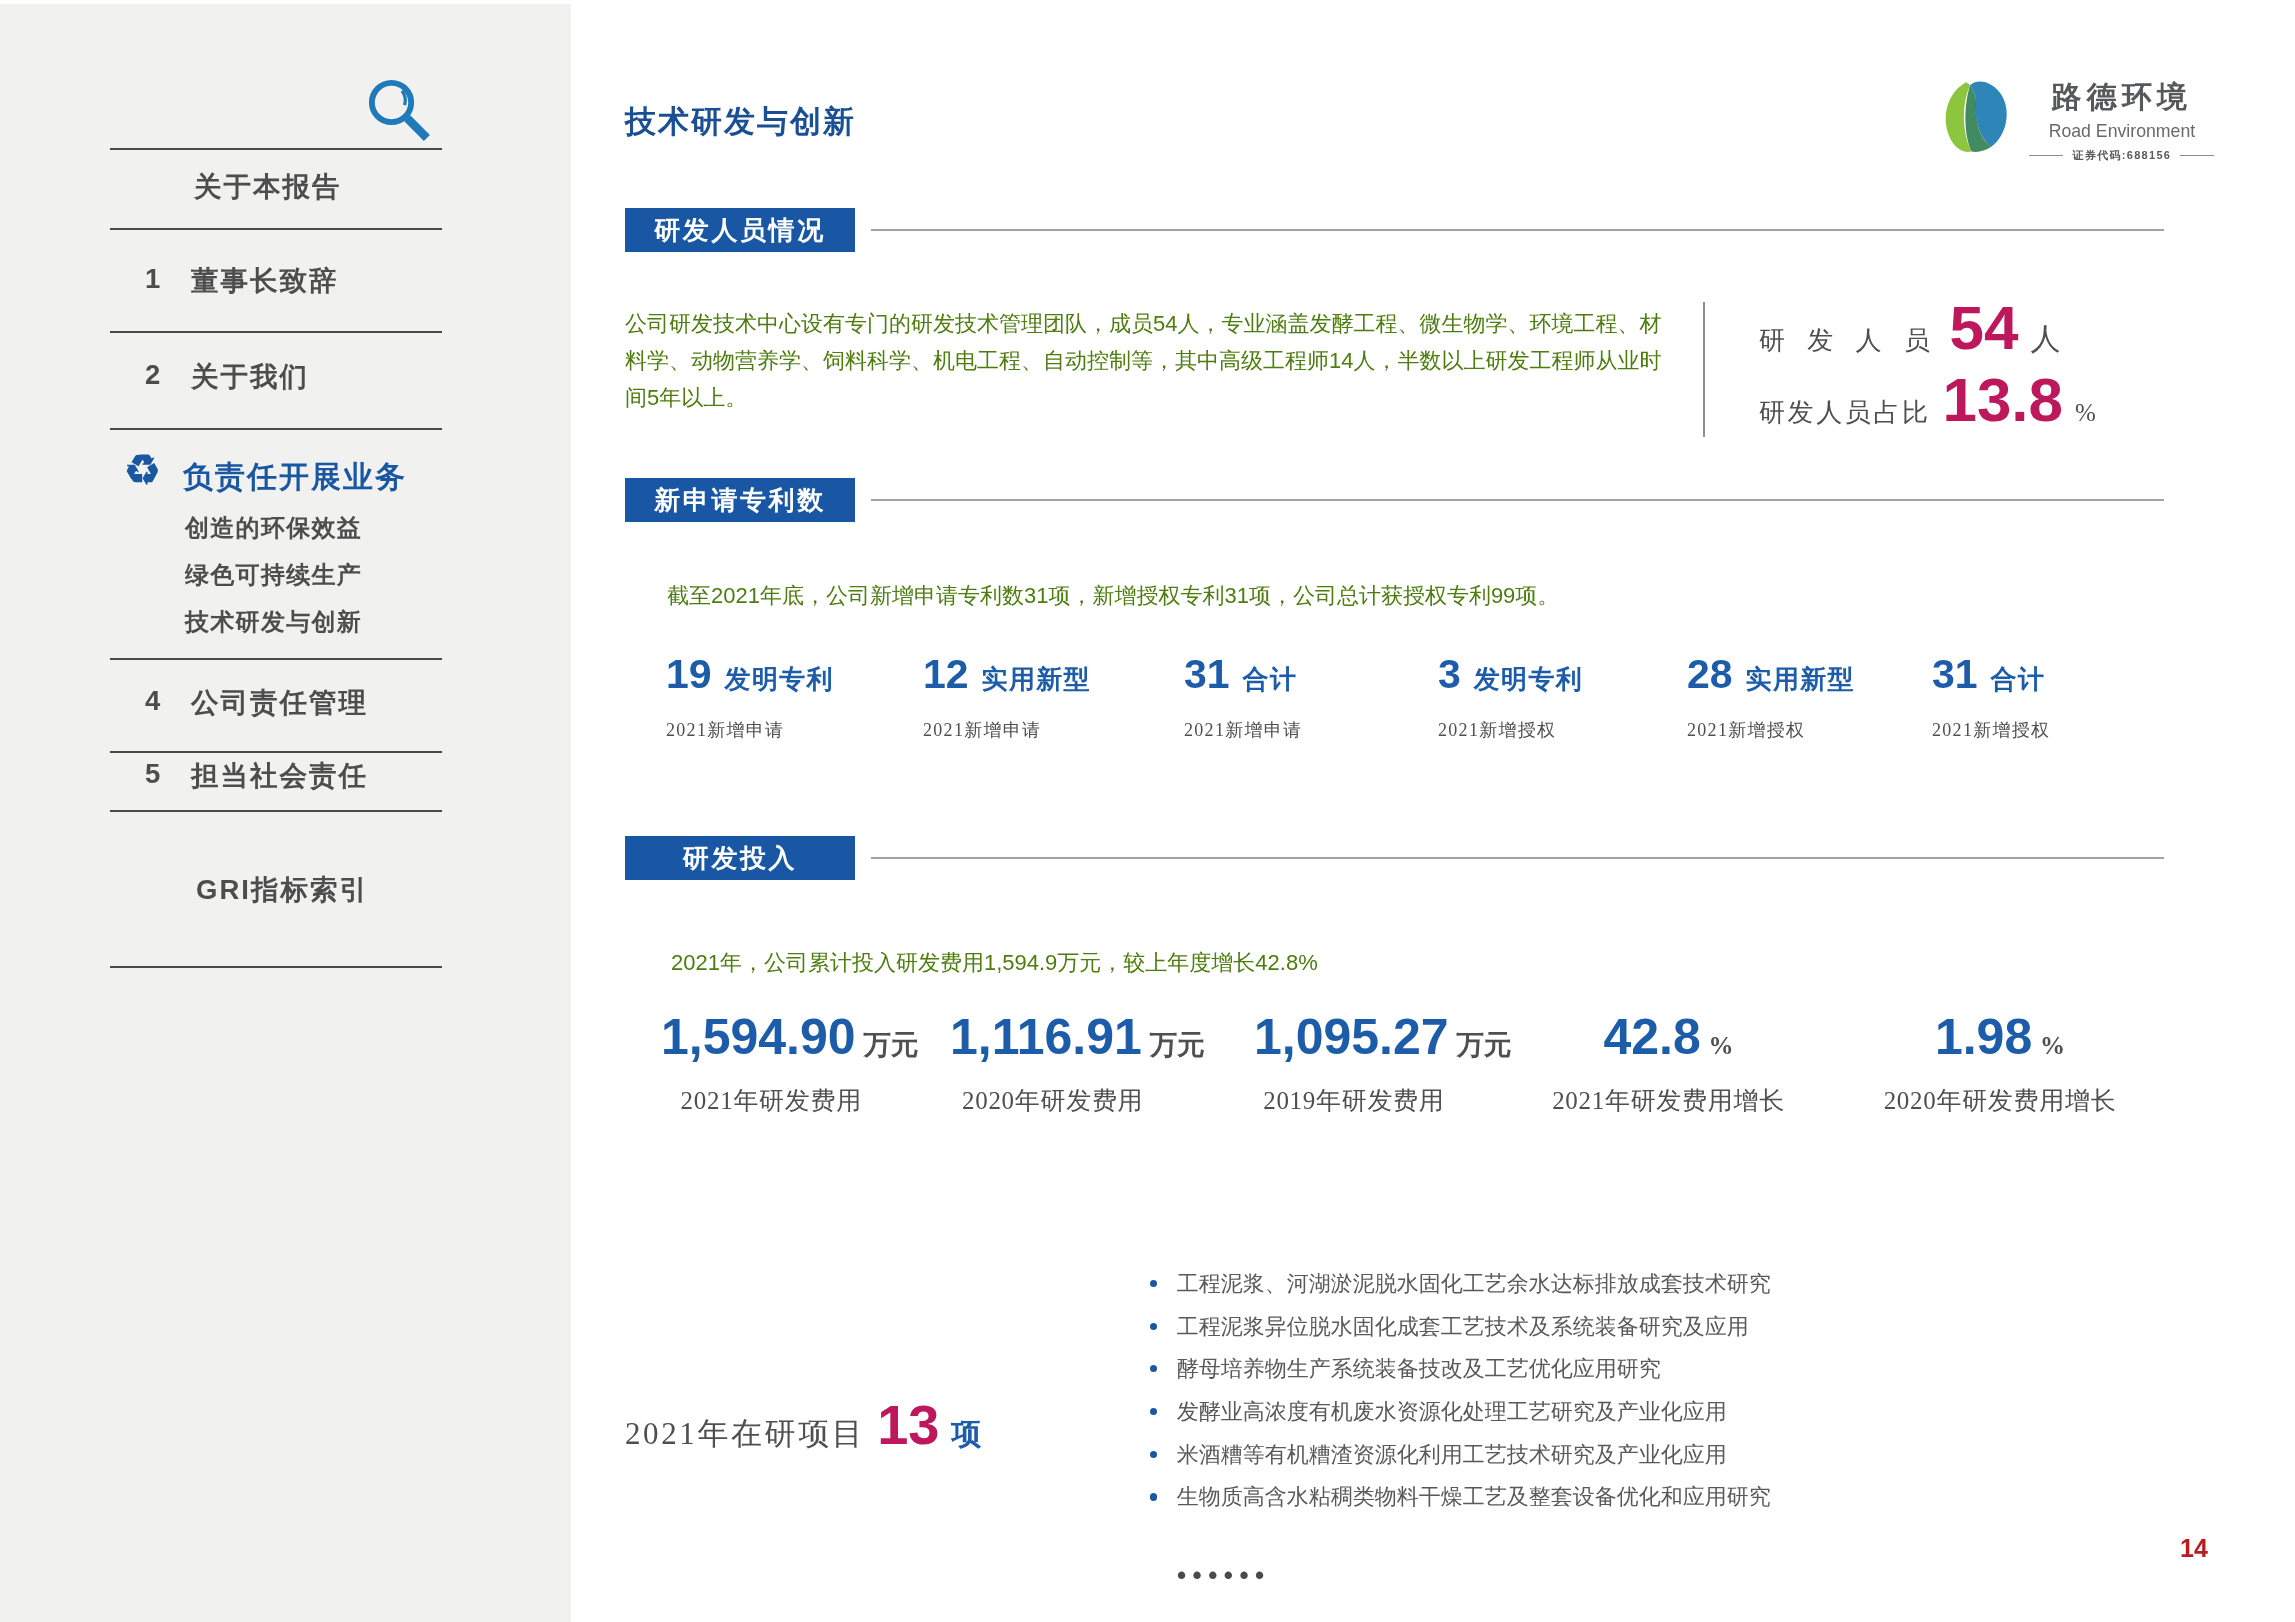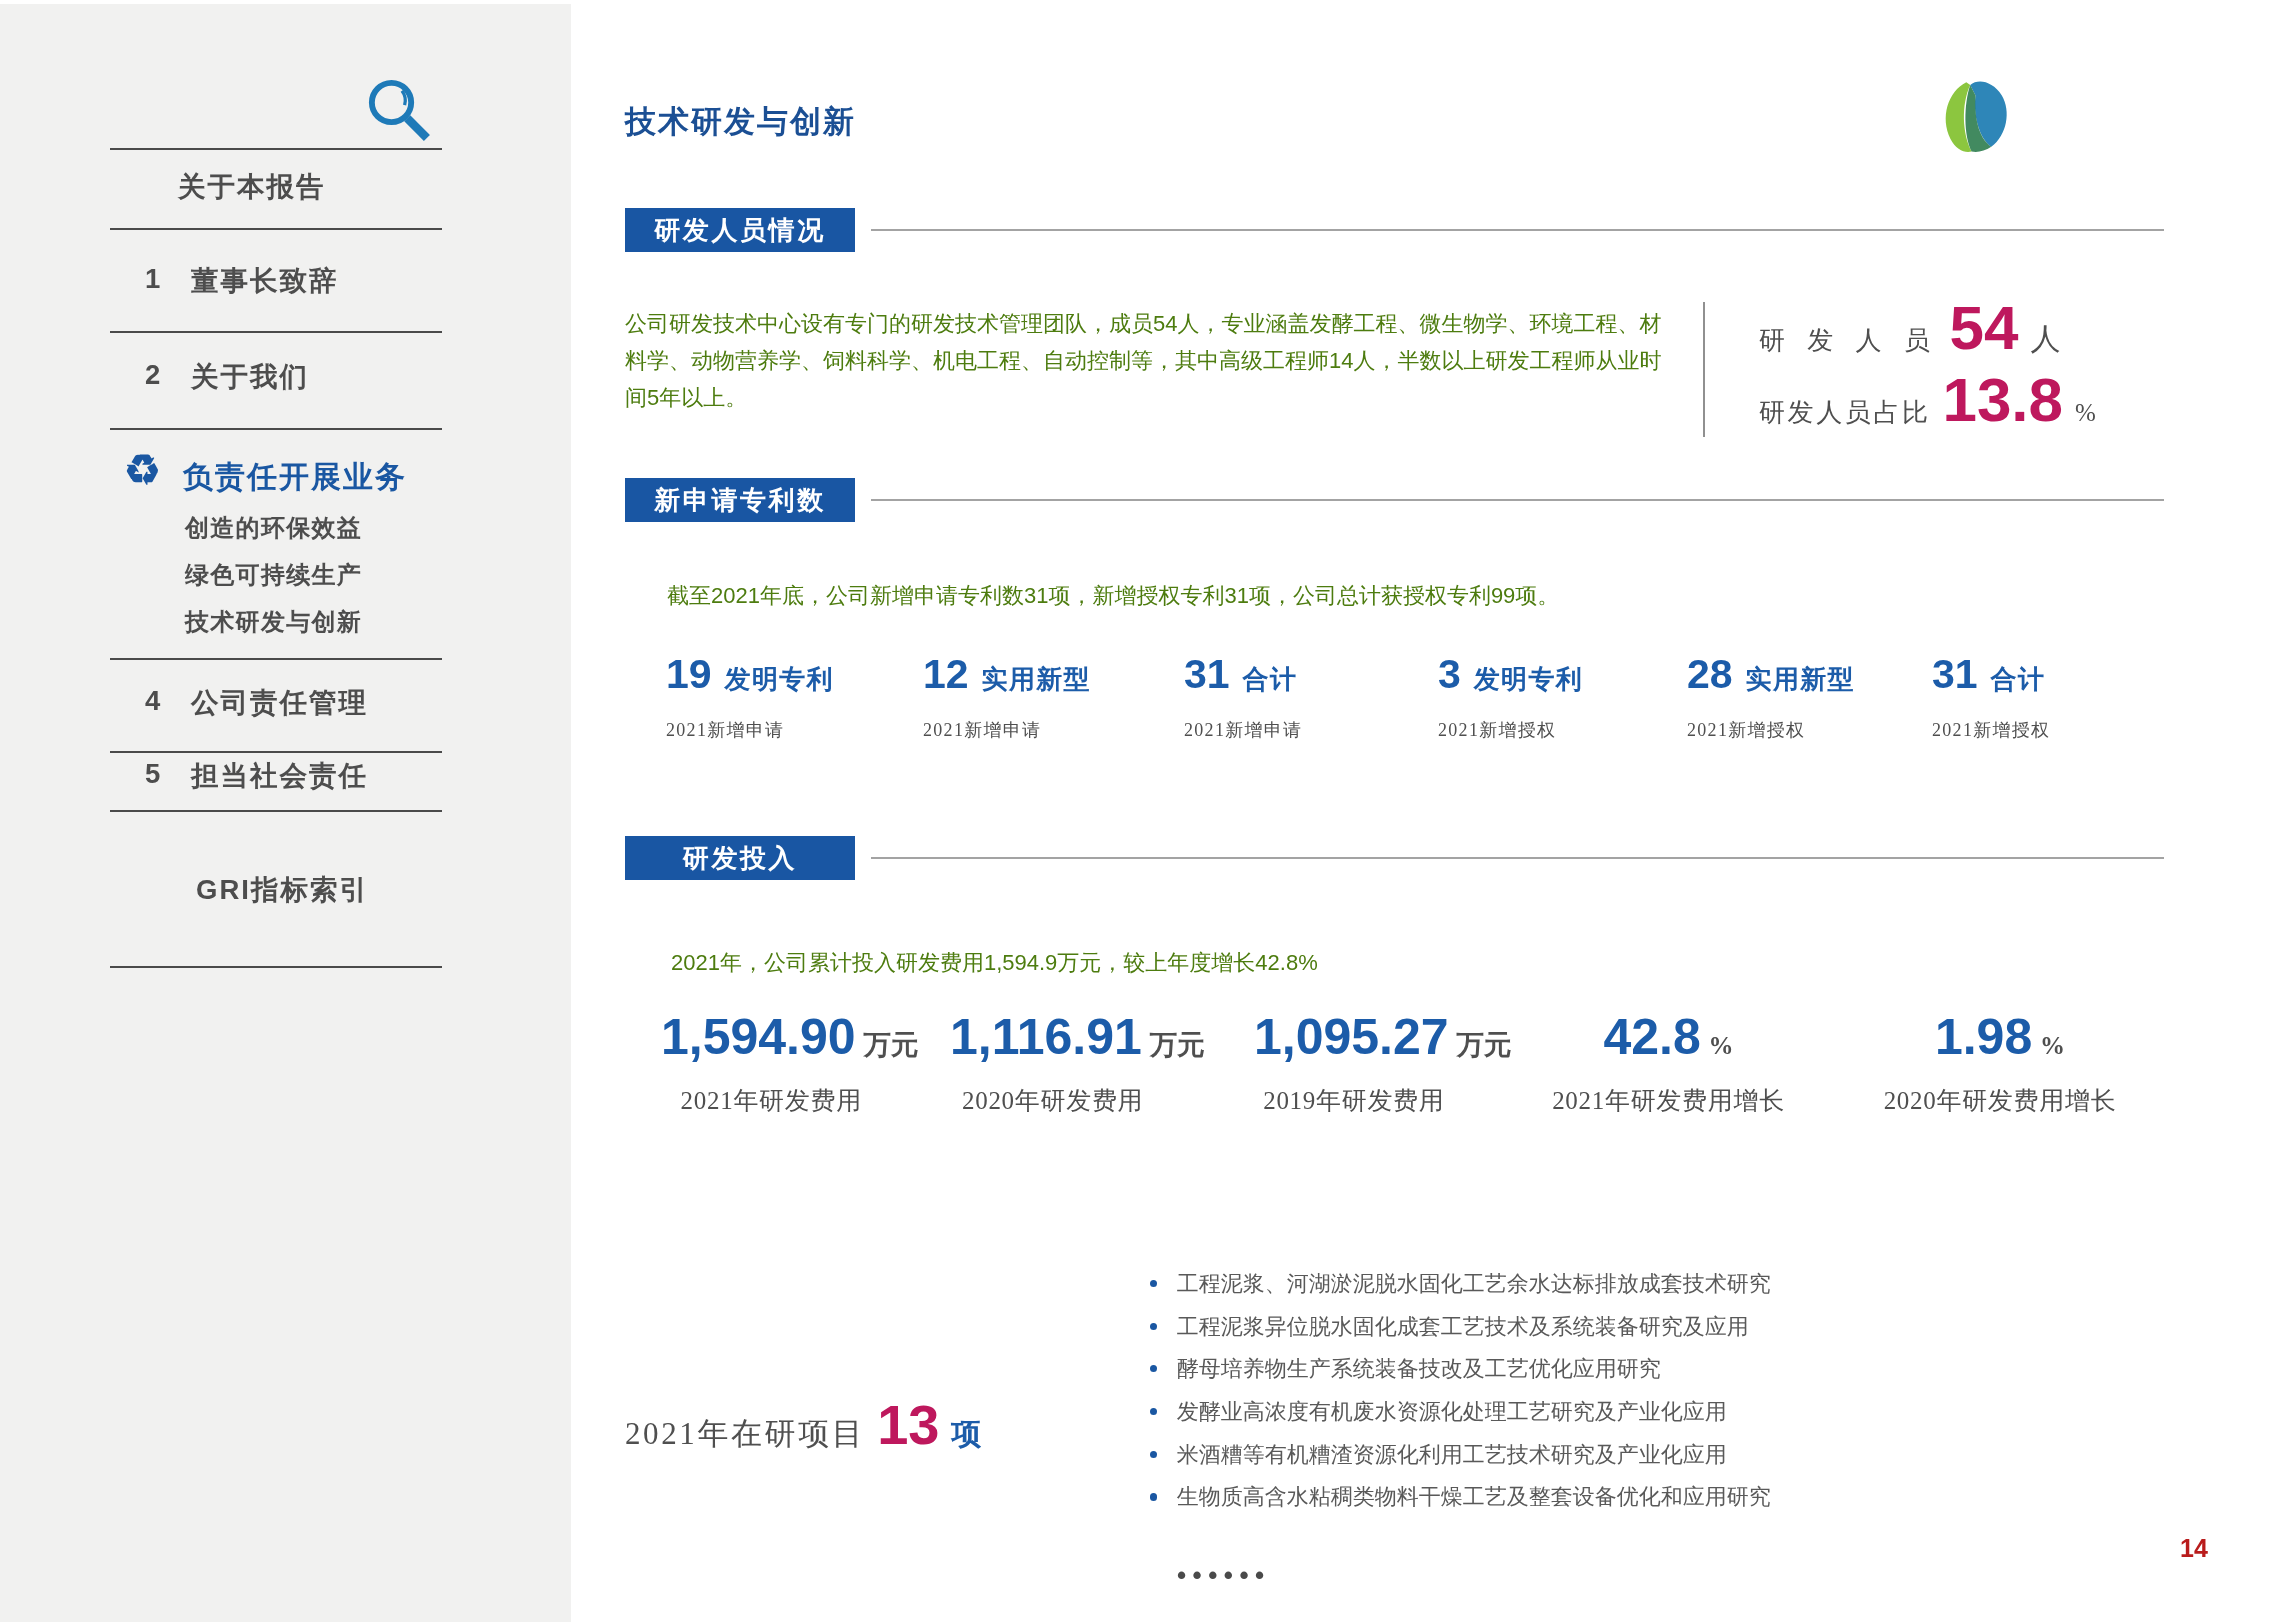--- a/index.html
+++ b/index.html
@@ -54,21 +54,21 @@
   <aside class="sidebar">
 
     <svg class="abs" style="left:364px;top:71px;" width="76" height="76" viewBox="0 0 116 116">
       <circle cx="42" cy="42" r="30" fill="none" stroke="#1e7ab8" stroke-width="9"></circle>
       <path d="M58 24 A 25 25 0 0 1 62 46" fill="none" stroke="#1e7ab8" stroke-width="5"></path>
       <line x1="66" y1="66" x2="96" y2="96" stroke="#1e7ab8" stroke-width="13"></line>
     </svg>
 
     <div class="s-line" style="top:144px;"></div>
 
-    <div class="s-label" style="top:165px;left:178px;">关于本报告</div>
+    <div class="s-label" style="top:165px;left:194px;">关于本报告</div>
 
     <div class="s-line" style="top:224px;"></div>
 
     <div class="s-num" style="top:259px;">1</div>
     <div class="s-label" style="top:259px;">董事长致辞</div>
 
     <div class="s-line" style="top:327px;"></div>
 
     <div class="s-num" style="top:355px;">2</div>
     <div class="s-label" style="top:355px;">关于我们</div>
@@ -100,20 +100,29 @@
   </aside>
 
   <div class="abs" style="left:625px;top:101px;font-size:31px;font-weight:bold;color:#1b4f94;letter-spacing:2px;">技术研发与创新</div>
 
   <div class="logo-wrap">
     <svg width="79" height="79" viewBox="0 0 120 120">
       <path d="M46 8 C 18 22, 6 62, 22 94 C 30 110, 44 116, 54 113 C 40 86, 38 42, 52 12 Z" fill="#8cc63f"></path>
       <path d="M52 12 C 64 2, 86 6, 100 28 C 114 52, 108 88, 84 106 C 66 94, 56 58, 60 28 Z" fill="#2e86b8"></path>
       <path d="M60 28 C 58 60, 64 92, 84 106 C 74 113, 62 115, 54 113 C 42 88, 42 42, 52 12 Z" fill="#2e7d4f" opacity="0.9"></path>
     </svg>
+    <div class="logo-txt">
+      <div class="logo-cn">路德环境</div>
+      <div class="logo-en">Road Environment</div>
+      <div class="logo-code">
+        <span class="logo-dash"></span>
+        <span class="logo-code-text">证券代码:688156</span>
+        <span class="logo-dash"></span>
+      </div>
+    </div>
   </div>
 
   <div class="band" style="top:208px;">
     <div class="band-box">研发人员情况</div>
     <div class="band-line"></div>
   </div>
 
   <div class="para" style="left:625px;top:305px;width:1037px;">公司研发技术中心设有专门的研发技术管理团队，成员54人，专业涵盖发酵工程、微生物学、环境工程、材料学、动物营养学、饲料科学、机电工程、自动控制等，其中高级工程师14人，半数以上研发工程师从业时间5年以上。</div>
 
   <div class="abs" style="left:1703px;top:302px;width:2px;height:135px;background:#909090;"></div>

